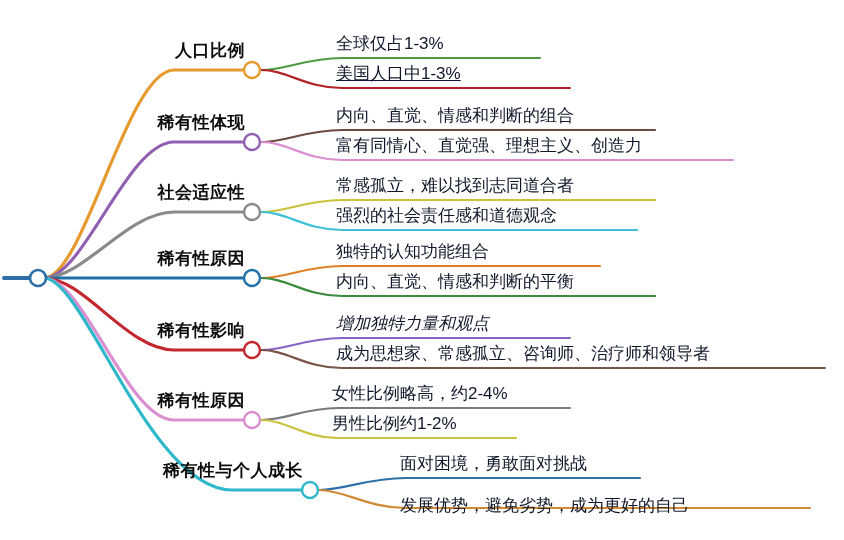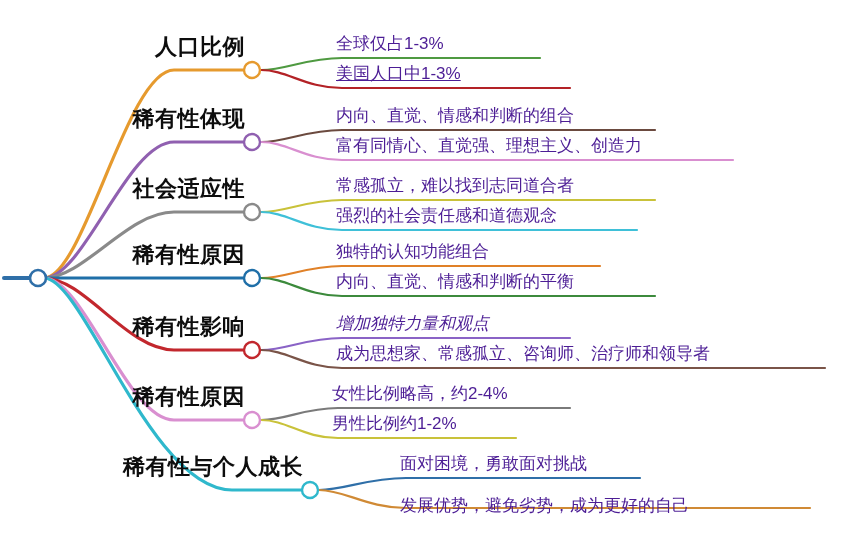--- a/index.html
+++ b/index.html
@@ -1,23 +1,23 @@
 <!DOCTYPE html>
 <html><head>
 <meta charset="utf-8">
 <style>
   html,body{margin:0;padding:0;background:#ffffff;}
   body{width:844px;height:540px;overflow:hidden;
        font-family:"Liberation Sans","DejaVu Sans",sans-serif;}
   #map{position:relative;width:844px;height:540px;background:#fff;}
   svg#wires{position:absolute;left:0;top:0;width:844px;height:540px;}
-  .topic-label{position:absolute;font-size:22px;font-weight:bold;color:#0d0d0d;
+  .topic-label{position:absolute;font-size:17px;font-weight:bold;color:#0d0d0d;
                white-space:nowrap;transform:translate(-100%,-100%);
                letter-spacing:.5px;}
-  .leaf-label{position:absolute;font-size:17px;color:#4c1d95;white-space:nowrap;
+  .leaf-label{position:absolute;font-size:17px;color:#0f172a;white-space:nowrap;
               transform:translateY(-100%);}
 </style>
 </head>
 <body>
 
 <div id="map">
   <svg id="wires" viewBox="0 0 844 540" xmlns="http://www.w3.org/2000/svg">
       <path d="M 4 278 L 30 278" stroke="#2f6fa8" stroke-width="4" fill="none" stroke-linecap="round"></path>
       <path d="M 44 278 C 84 278, 127.2 70, 174 70 L 243 70" stroke="#e69a2e" stroke-width="3.2" fill="none" stroke-linecap="round"></path>
       <path d="M 261 70 C 287 70, 305.55 58, 342 58 L 540 58" stroke="#4f9a41" stroke-width="2.2" fill="none" stroke-linecap="round"></path>

